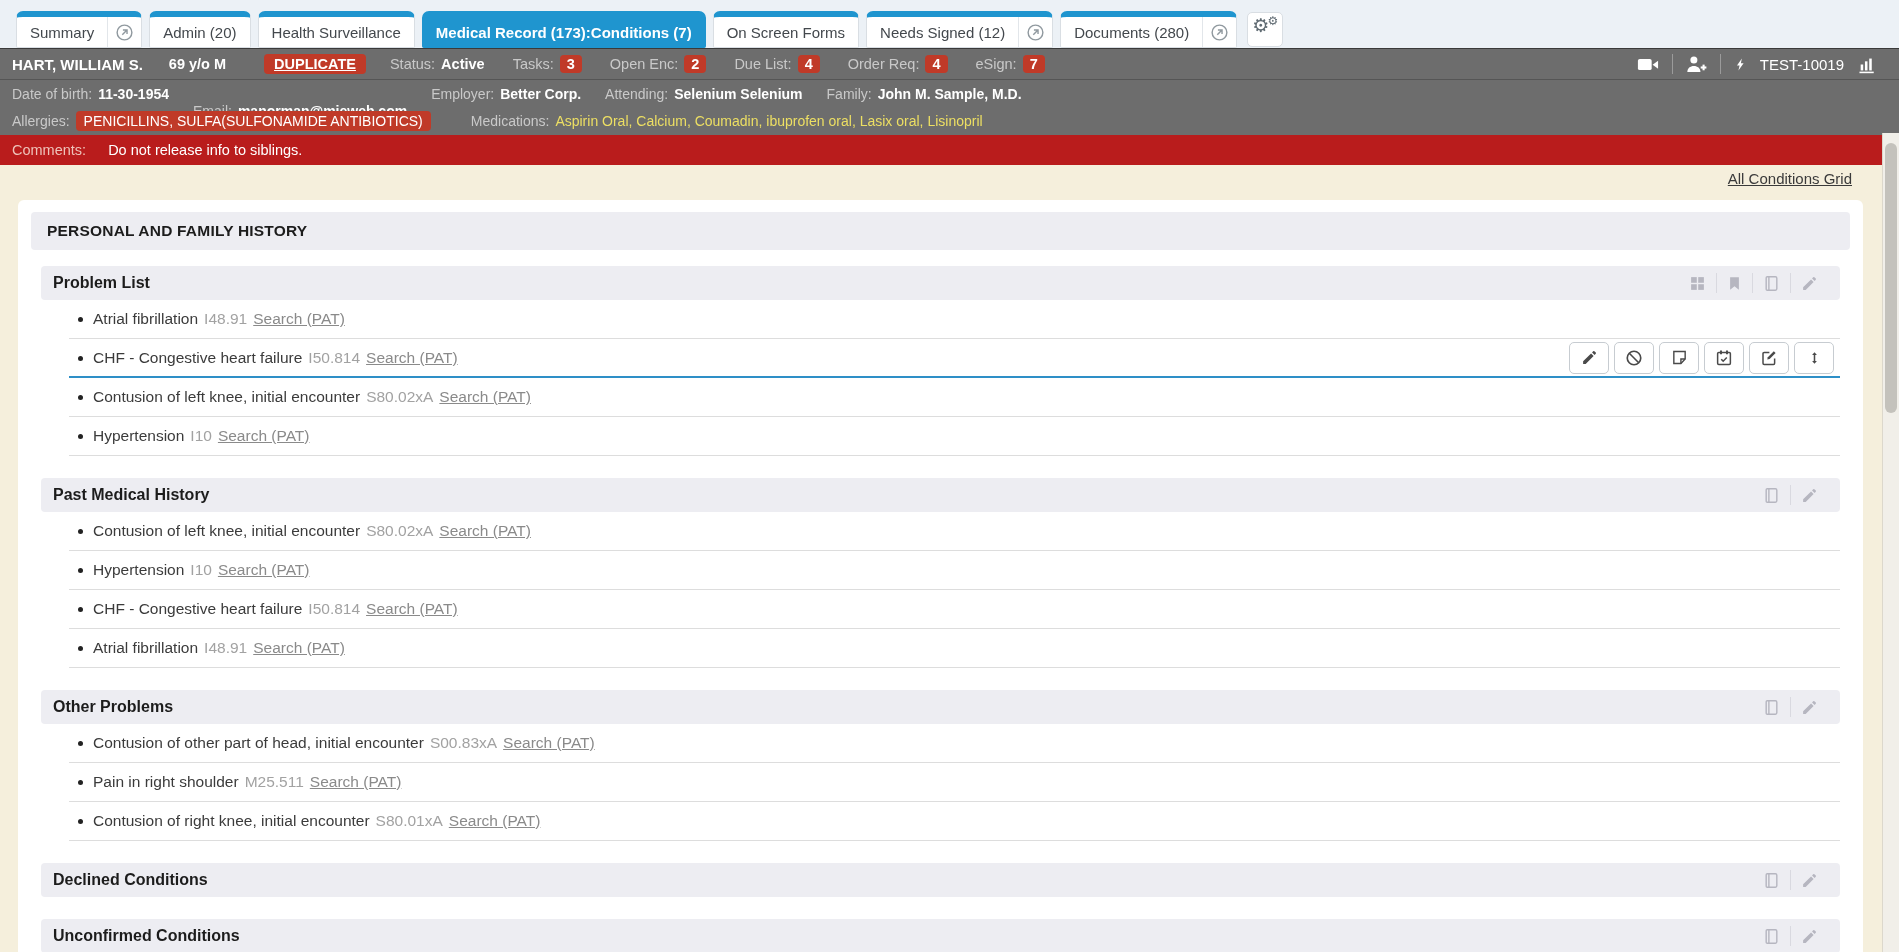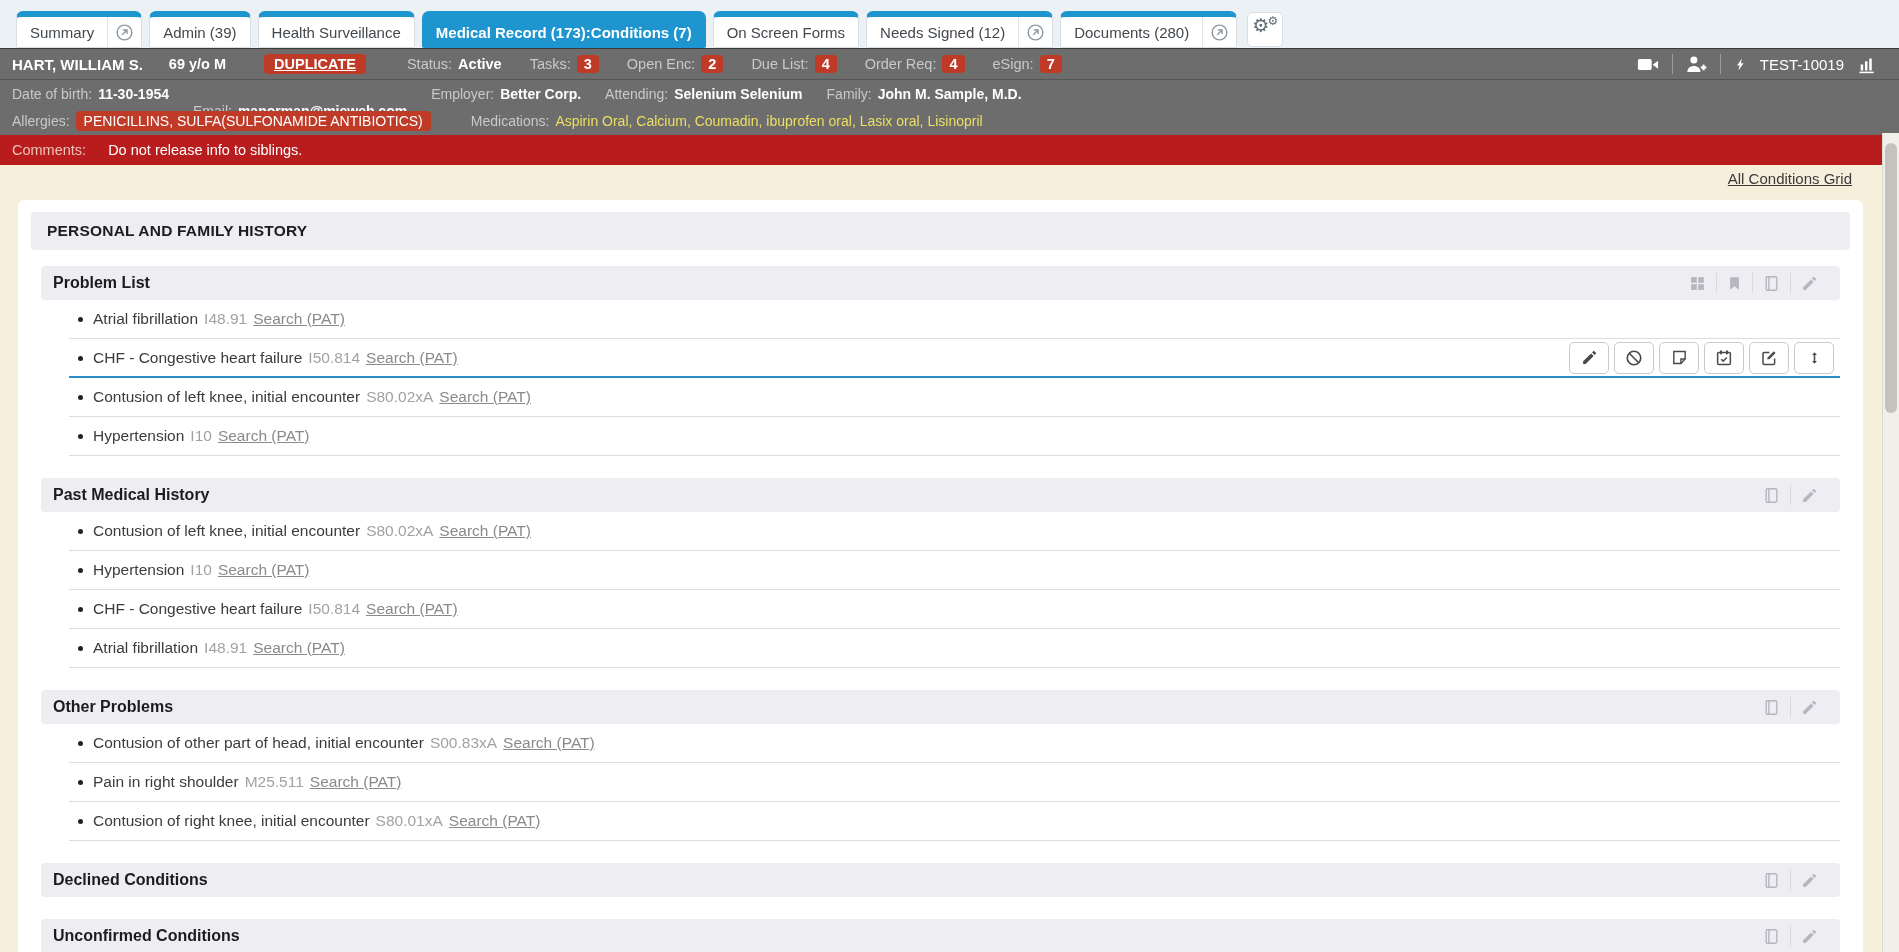--- a/index.html
+++ b/index.html
@@ -126,21 +126,21 @@
       <div class="tab has-popout">
     <span class="tab-label">Summary</span>
     <span class="tab-popout">
           <svg width="19" height="19" viewBox="0 0 24 24" fill="none" stroke="currentColor" stroke-width="1.8">
             <circle cx="12" cy="12" r="9.3"></circle>
             <path d="M9.2 14.8L14.8 9.2M10 8.8h5.2V14"></path>
           </svg>
         </span>
   </div>
       <div class="tab">
-    <span class="tab-label">Admin (39)</span>
+    <span class="tab-label">Admin (20)</span>
 
   </div>
       <div class="tab">
     <span class="tab-label">Health Surveillance</span>
 
   </div>
       <div class="tab active">
     <span class="tab-label">Medical Record (173):Conditions (7)</span>
 
   </div>
@@ -170,21 +170,21 @@
   <button class="gear-btn">
       <span class="g1">⚙</span>
       <span class="g2">⚙</span>
     </button>
 </div>
 
 <div class="banner">
   <div class="banner-row r1">
     <span class="patient-name">HART, WILLIAM S.</span>
     <span class="age-sex">69 y/o M</span>
-    <span class="red-badge dup-badge" style="margin-right:41px;text-decoration:underline;">DUPLICATE</span>
+    <span class="red-badge dup-badge" style="margin-right:24px;text-decoration:underline;">DUPLICATE</span>
     <span class="pair">
         <span class="blabel">Status:</span>
         <span class="bval">Active</span>
       </span>
     <span class="pair">
         <span class="blabel">Tasks:</span>
         <span class="red-badge count-badge">3</span>
       </span>
     <span class="pair">
         <span class="blabel">Open Enc:</span>

